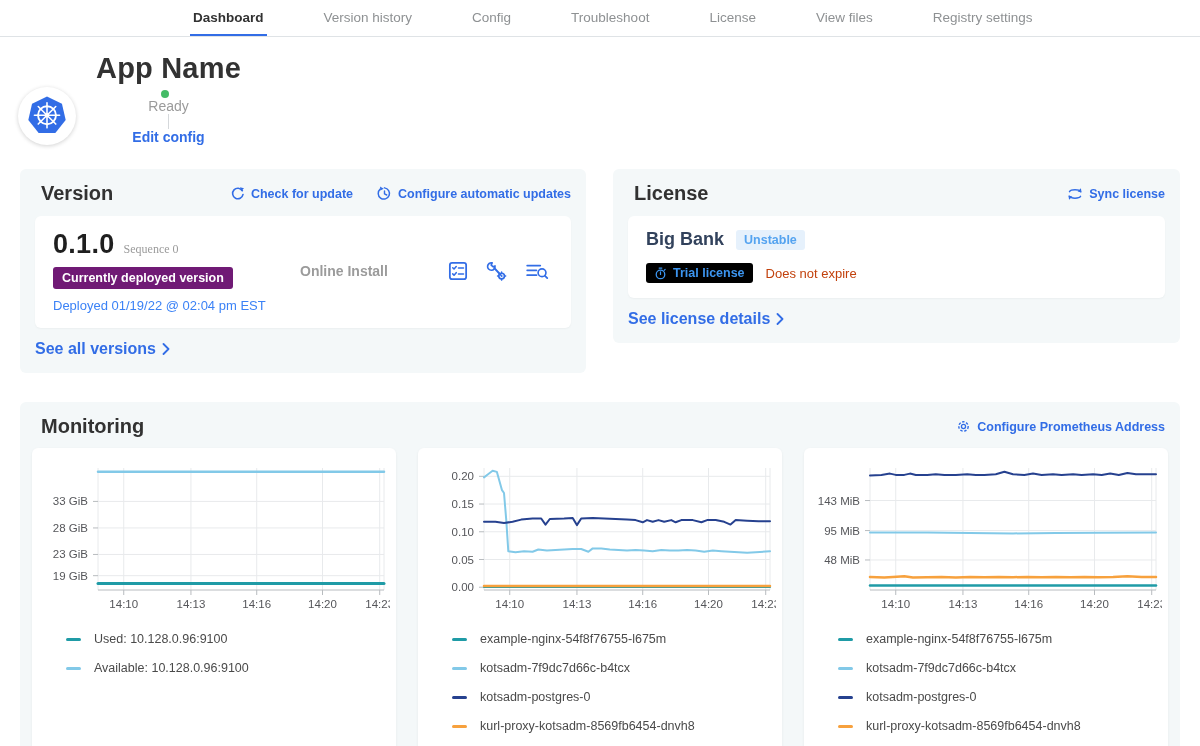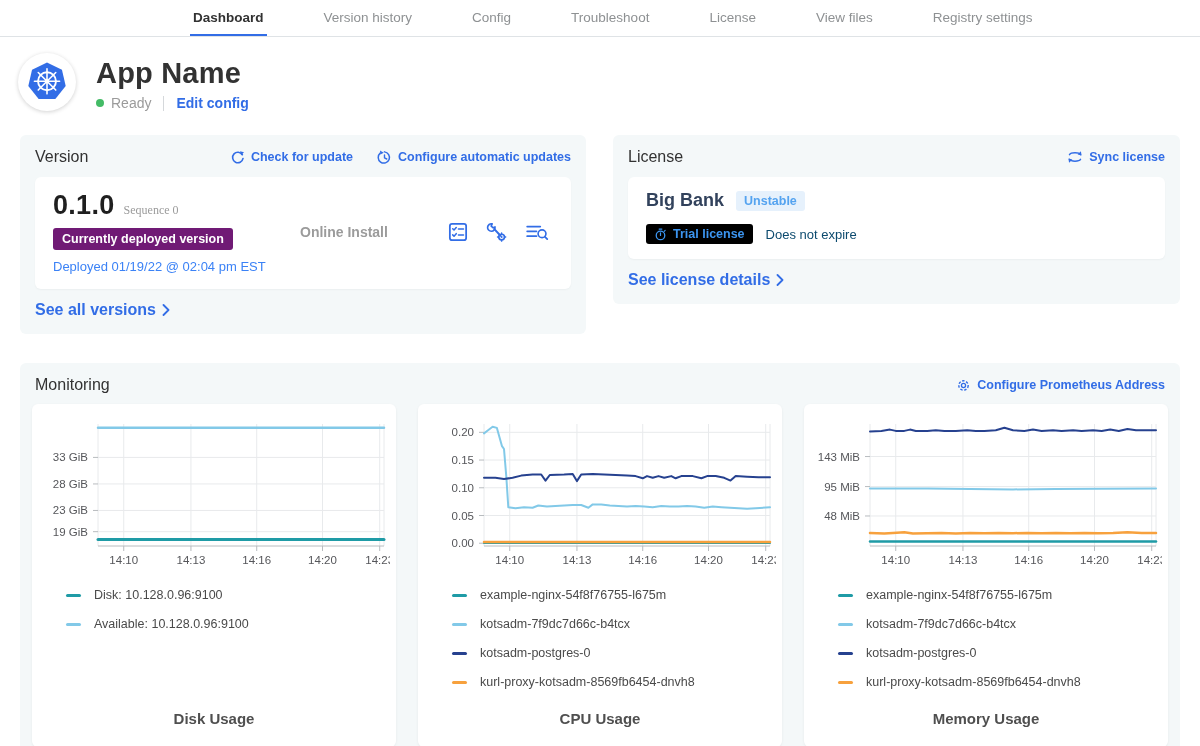--- a/index.html
+++ b/index.html
@@ -19,35 +19,35 @@
 
   .content { padding:0 20px; }
 
   
   .app-header { display:flex; align-items:flex-end; margin-top:16px; }
   .app-icon { width:58px; height:58px; border-radius:50%; background:#fff;
               box-shadow:0 1px 4px rgba(0,0,0,.18); display:flex; align-items:center;
               justify-content:center; flex:none; margin-left:-2px; }
   .app-head-text { margin-left:20px; }
   .app-title { font-size:29px; font-weight:bold; color:#323232; line-height:1.05; letter-spacing:.2px; }
-  .app-status-row { display:flex; align-items:center; margin-top:7px; }
+  .app-status-row { display:flex; align-items:center; margin-top:7px;flex-direction:column; }
   .dot { width:8px; height:8px; border-radius:50%; background:#44bb66; margin-right:7px; }
   .status-text { font-size:14px; color:#9b9b9b; }
   .vdiv { width:1px; height:15px; background:#d5d8db; margin:0 12px; }
   .link { color:#326de6; font-weight:bold; cursor:pointer; text-decoration:none;
           display:inline-flex; align-items:center; gap:6px; }
   .edit-config { font-size:14px; }
 
   
   .cards-row { display:flex; align-items:flex-start; gap:27px; margin-top:24px; }
   .panel { background:#f4f8f9; border-radius:6px; padding:13px 15px 15px; }
   .panel-version { width:566px; flex:none; }
   .panel-license { flex:1; }
   .panel-head { display:flex; align-items:center; justify-content:space-between; margin-bottom:11px; }
-  .panel-title { font-size:16px; font-weight:normal; color:#323232; }
+  .panel-title { font-size:20px; font-weight:bold; color:#323232;margin-left:6px; }
   .head-links { display:flex; align-items:center; gap:24px; font-size:12.5px; }
   .white-card { background:#fff; border-radius:6px; padding:13px 18px 15px;
                 box-shadow:0 1px 2px rgba(0,0,0,.04); }
 
   
   .version-card { display:flex; align-items:center; }
   .ver-col { width:235px; flex:none; }
   .ver-line { display:flex; align-items:baseline; }
   .ver-number { font-size:27px; font-weight:800; color:#1f1f1f; letter-spacing:.3px; }
   .ver-seq { font-size:12px; color:#9b9b9b; margin-left:9px;font-family:Liberation Serif, serif; }
@@ -58,21 +58,21 @@
   .ver-icons { display:flex; align-items:center; gap:17px; padding-right:4px; }
   .see-link { font-size:16px; margin-top:12px; }
 
   
   .lic-name-row { display:flex; align-items:center; }
   .lic-name { font-size:18px; font-weight:bold; color:#32425c; }
   .chip { font-size:12.5px; font-weight:bold; border-radius:3px; padding:3px 8px; }
   .chip-channel { background:#e6f1fc; color:#54a3f0; margin-left:12px;text-align:center; }
   .lic-meta-row { display:flex; align-items:center; margin-top:13px; }
   .chip-trial { background:#000000; color:#3c95f0; display:inline-flex; align-items:center; gap:6px; }
-  .expiry { font-size:13px; color:#0c4a6e; margin-left:13px; }
+  .expiry { font-size:13px; color:#c2410c; margin-left:13px; }
 
   
   .panel-monitoring { margin-top:29px; padding:13px 7px 13px; }
   .panel-monitoring .panel-head { padding:0 8px; margin-bottom:10px; }
   .charts-row { display:flex; gap:22px; padding:0 5px; }
   .chart-card { flex:1; background:#fff; border-radius:6px; padding:10px 6px 12px;
                 box-shadow:0 1px 3px rgba(0,0,0,.06); display:flex; flex-direction:column;
                 min-height:343px; overflow:hidden; }
   .chart-svg { display:block; }
   .legend { display:flex; flex-direction:column; gap:15px; margin:14px 0 0 28px; }
@@ -291,21 +291,21 @@
             <line x1="55" y1="69.9391304347826" x2="60" y2="69.9391304347826" stroke="#b8bcbf"></line>
             <text x="50" y="73.9391304347826" text-anchor="end" fill="#55565a" font-size="11.5">28 GiB</text>
             <line x1="55" y1="43.417391304347824" x2="60" y2="43.417391304347824" stroke="#b8bcbf"></line>
             <text x="50" y="47.417391304347824" text-anchor="end" fill="#55565a" font-size="11.5">33 GiB</text>
             <polyline points="60.0,125.6 346.0,125.6" fill="none" stroke="#1f9ba6" stroke-width="3" stroke-linejoin="round" stroke-linecap="round"></polyline>
             <polyline points="60.0,13.7 346.0,13.7" fill="none" stroke="#82c9e8" stroke-width="2.5" stroke-linejoin="round" stroke-linecap="round"></polyline>
           </svg>
           <div class="legend">
             <div class="legend-item">
               <span class="swatch" style="background: rgb(31, 155, 166);"></span>
-              <span>Disk: 10.128.0.96:9100</span>
+              <span>Used: 10.128.0.96:9100</span>
             </div>
             <div class="legend-item">
               <span class="swatch" style="background: rgb(130, 201, 232);"></span>
               <span>Available: 10.128.0.96:9100</span>
             </div>
           </div>
           <div class="chart-title">Disk Usage</div>
         </div>
         <div class="chart-card">
           <svg viewBox="0 0 352 160" width="100%" height="160" preserveAspectRatio="none" class="chart-svg">

